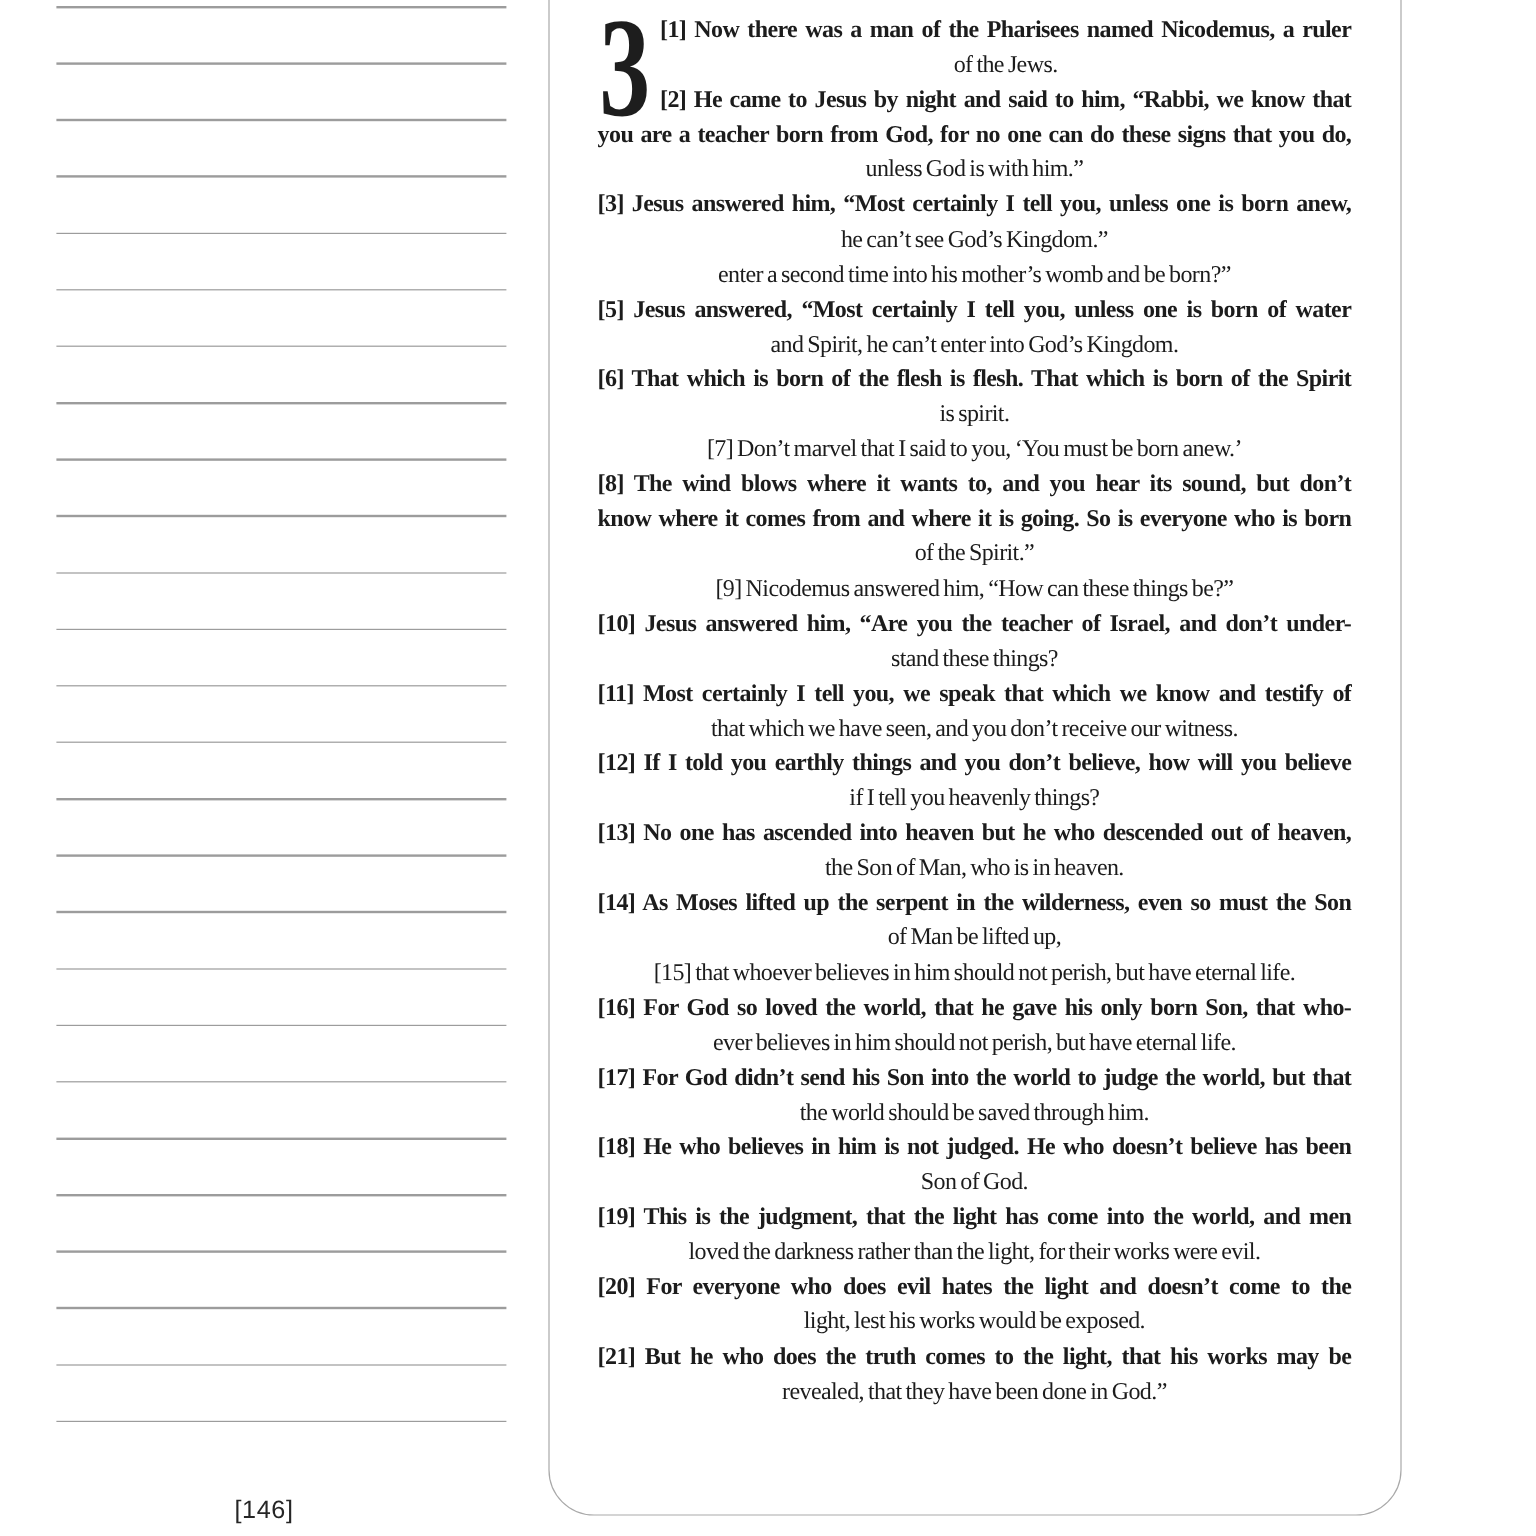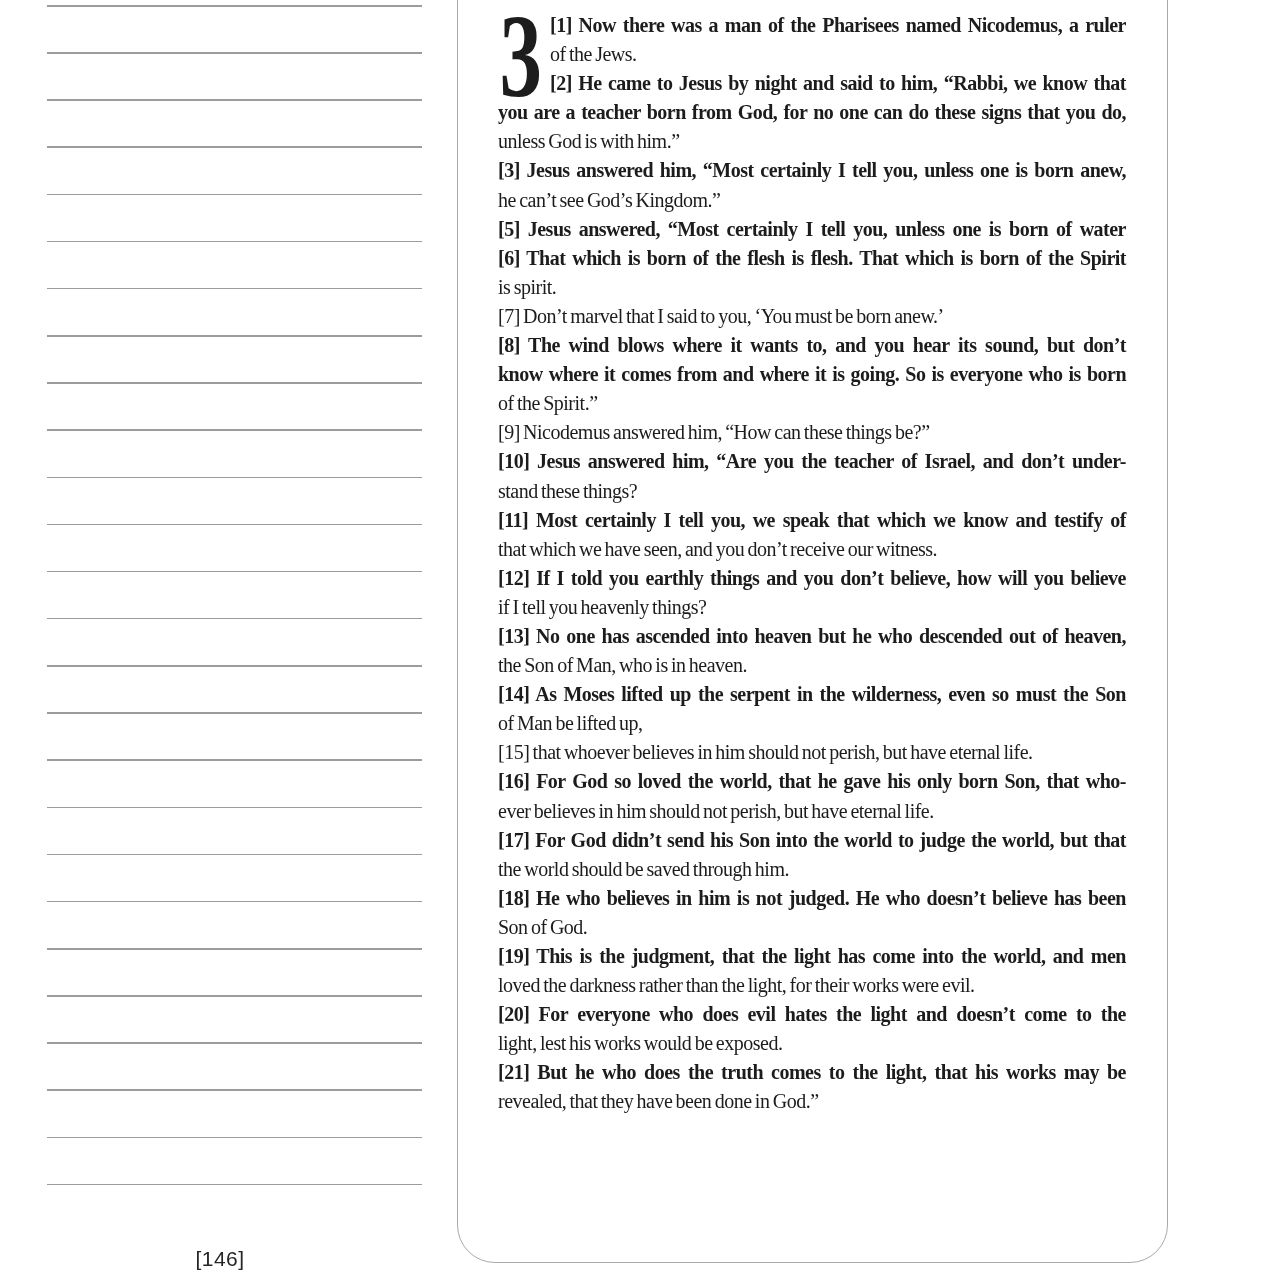--- a/index.html
+++ b/index.html
@@ -40,21 +40,21 @@
   }
   .drop-cap {
     float: left;
     width: 50px; height: 84px;
     margin-top: 3px; padding-left: 2px;
     font-size: 118px; line-height: 85px;
     font-weight: bold; color: #1d1d1d;
     letter-spacing: 0; word-spacing: 0;
     transform: scaleX(0.72); transform-origin: 0 50%;
   }
-  .text-line { text-align: left; }
+  .text-line { text-align: center; }
   .text-line.full { text-align: justify; text-align-last: justify; font-weight: bold; }
 </style>
 </head>
 <body>
 
 <div class="page">
 
   <div class="notes-area">
     <div class="ruled-lines">
         <div class="ruled-line" style="top: 0px;"></div>
@@ -91,21 +91,23 @@
     <div class="scripture-text">
       <div class="drop-cap">3</div>
 
     <div class="text-line full">[1] Now there was a man of the Pharisees named Nicodemus, a ruler</div>
         <div class="text-line">of the Jews.</div>
         <div class="text-line full">[2] He came to Jesus by night and said to him, “Rabbi, we know that</div>
         <div class="text-line full">you are a teacher born from God, for no one can do these signs that you do,</div>
         <div class="text-line">unless God is with him.”</div>
         <div class="text-line full">[3] Jesus answered him, “Most certainly I tell you, unless one is born anew,</div>
         <div class="text-line">he can’t see God’s Kingdom.”</div>
+        <div class="text-line">enter a second time into his mother’s womb and be born?”</div>
         <div class="text-line full">[5] Jesus answered, “Most certainly I tell you, unless one is born of water</div>
+        <div class="text-line">and Spirit, he can’t enter into God’s Kingdom.</div>
         <div class="text-line full">[6] That which is born of the flesh is flesh. That which is born of the Spirit</div>
         <div class="text-line">is spirit.</div>
         <div class="text-line">[7] Don’t marvel that I said to you, ‘You must be born anew.’</div>
         <div class="text-line full">[8] The wind blows where it wants to, and you hear its sound, but don’t</div>
         <div class="text-line full">know where it comes from and where it is going. So is everyone who is born</div>
         <div class="text-line">of the Spirit.”</div>
         <div class="text-line">[9] Nicodemus answered him, “How can these things be?”</div>
         <div class="text-line full">[10] Jesus answered him, “Are you the teacher of Israel, and don’t under-</div>
         <div class="text-line">stand these things?</div>
         <div class="text-line full">[11] Most certainly I tell you, we speak that which we know and testify of</div>

